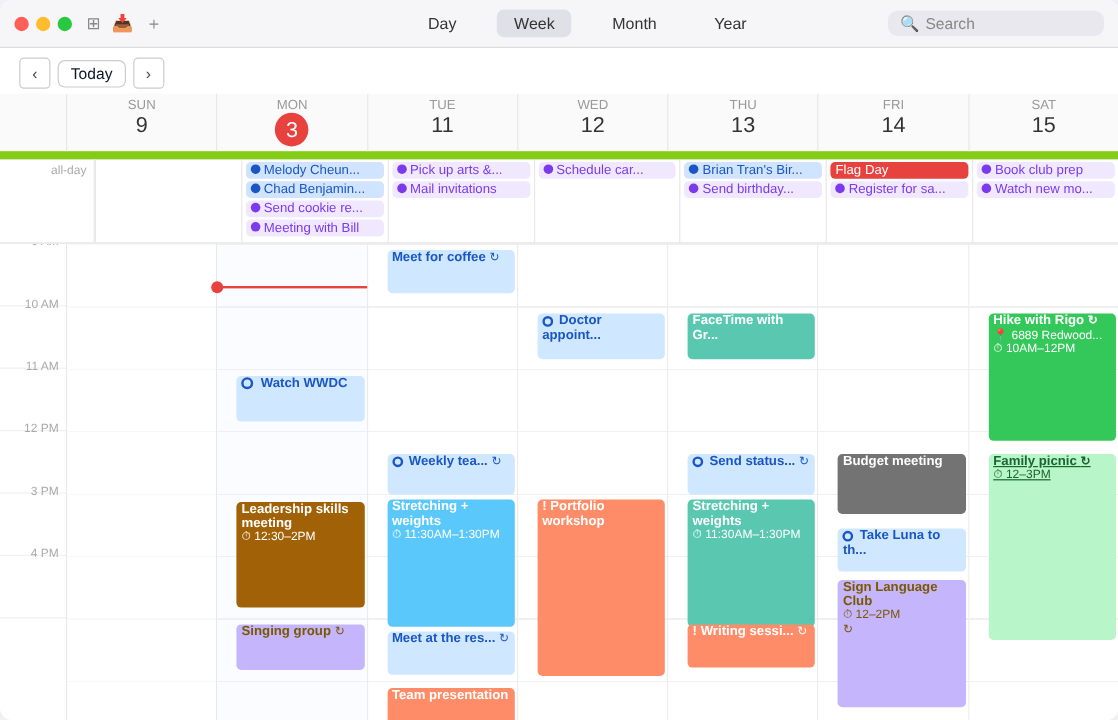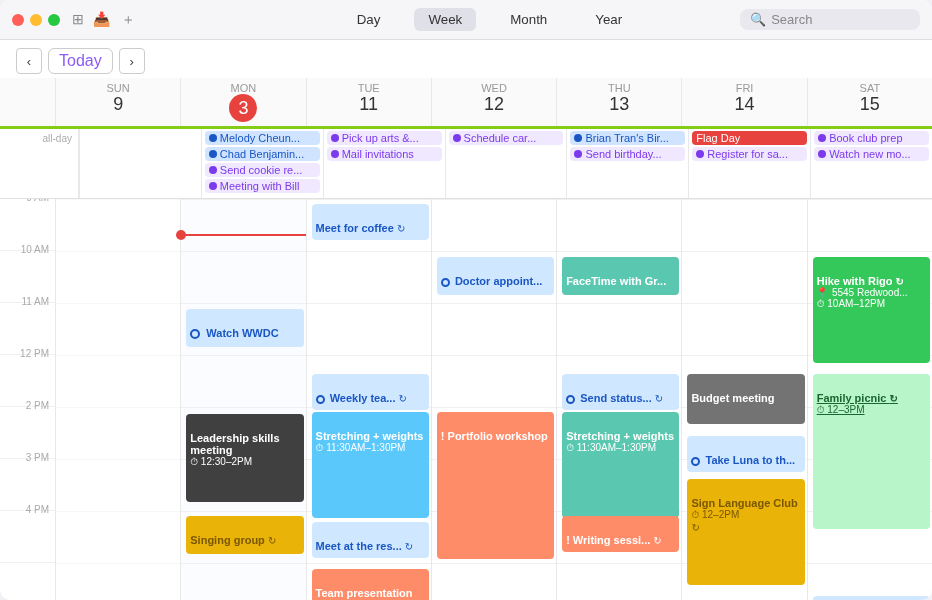--- a/index.html
+++ b/index.html
@@ -108,36 +108,36 @@
       cursor: pointer;
       font-size: 13px;
       color: #444;
       display: flex; align-items: center; justify-content: center;
     }
     .today-btn {
       background: none;
       border: 1px solid #ccc;
       border-radius: 6px;
       padding: 3px 10px;
-      font-size: 16px;
+      font-size: 13px;
       cursor: pointer;
-      color: #8b5cf6;
+      color: #0f172a;
       margin: 0 4px;
     }
     
     .cal-grid {
       flex: 1;
       display: flex;
       flex-direction: column;
       overflow: hidden;
     }
     .day-headers {
       display: grid;
       grid-template-columns: 55px repeat(7, 1fr);
-      border-bottom: 3px solid #84cc16;
+      border-bottom: 7px solid #84cc16;
       background: #fafafa;
       flex-shrink: 0;
     }
     .day-header {
       text-align: center;
       padding: 4px 0;
       font-size: 12px;
       color: #888;
       border-left: 1px solid #e8e8e8;
     }
@@ -208,36 +208,36 @@
       flex-shrink: 0;
       padding-top: 0;
     }
     .time-slot .time-label {
       margin-top: -7px;
     }
     
     .event {
       position: absolute;
       border-radius: 4px;
-      padding: 18px 4px;
+      padding: 0 4px;
       font-size: 11px;
       font-weight: 500;
       overflow: hidden;
       cursor: pointer;
-      left: 5px;
+      left: 16px;
       right: 2px;
     }
     .event-title { font-weight: 600; font-size: 11px; }
     .event-time { font-size: 10px; font-weight: 400; }
-    .ev-pink { background: #404040; color: #fff; }
+    .ev-pink { background: #a16207; color: #fff; }
     .ev-blue { background: #5ac8fa; color: #fff; }
     .ev-blue2 { background: #d0e8ff; color: #1a56c4; }
     .ev-teal { background: #5ac8b0; color: #fff; }
     .ev-green { background: #34c759; color: #fff; }
-    .ev-yellow { background: #eab308; color: #7a5800; }
+    .ev-yellow { background: #c4b5fd; color: #7a5800; }
     .ev-red { background: #737373; color: #fff; }
     .ev-lgreen { background: #b8f5c8; color: #1a6630; text-decoration: underline; }
     .ev-salmon { background: #ff8c69; color: #fff; }
     .current-time-dot {
       position: absolute;
       left: -5px;
       top: -4px;
       width: 10px;
       height: 10px;
       border-radius: 50%;
@@ -388,23 +388,20 @@
           <div class="time-slot">
               <span class="time-label">10 AM</span>
             </div>
           <div class="time-slot">
               <span class="time-label">11 AM</span>
             </div>
           <div class="time-slot">
               <span class="time-label">12 PM</span>
             </div>
           <div class="time-slot">
-              <span class="time-label">2 PM</span>
-            </div>
-          <div class="time-slot">
               <span class="time-label">3 PM</span>
             </div>
           <div class="time-slot">
               <span class="time-label">4 PM</span>
             </div>
 
         </div>
 
         
         <div style="grid-column:2; border-left:1px solid #e8e8e8; position:relative; height:520px;">
@@ -521,21 +518,21 @@
           </div>
 
         </div>
 
         
         <div style="grid-column:8; border-left:1px solid #e8e8e8; position:relative; height:520px;">
           <div style="position:absolute;top:0;left:0;right:0;height:520px;background:repeating-linear-gradient(to bottom, #f0f0f0 0px, #f0f0f0 1px, white 1px, white 52px);"></div>
 
           <div class="event ev-green" style="top:58px; height:106px;">
             <div class="event-title">Hike with Rigo <span style="font-size:10px">↻</span></div>
-            <div class="event-time">📍 5545 Redwood...</div>
+            <div class="event-time">📍 6889 Redwood...</div>
             <div class="event-time">⏱ 10AM–12PM</div>
           </div>
 
           <div class="event ev-lgreen" style="top:175px; height:155px;">
             <div class="event-title">Family picnic <span style="font-size:10px">↻</span></div>
             <div class="event-time">⏱ 12–3PM</div>
           </div>
 
           <div class="event ev-blue2" style="top:397px; height:34px;">
             

